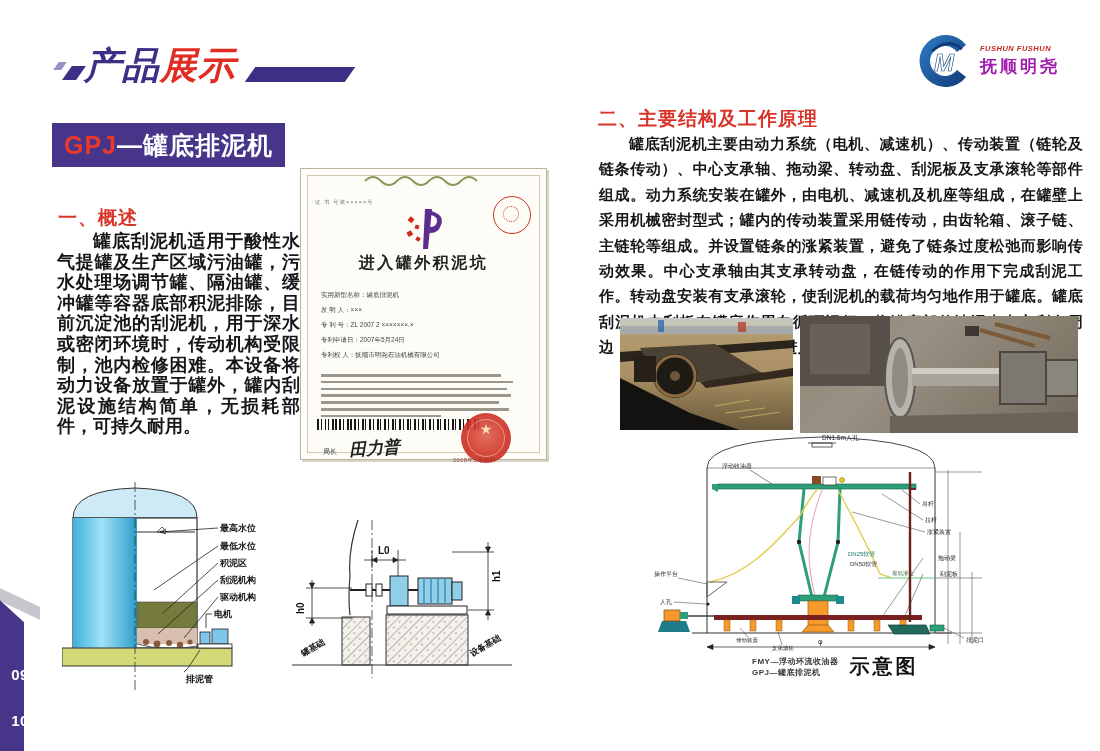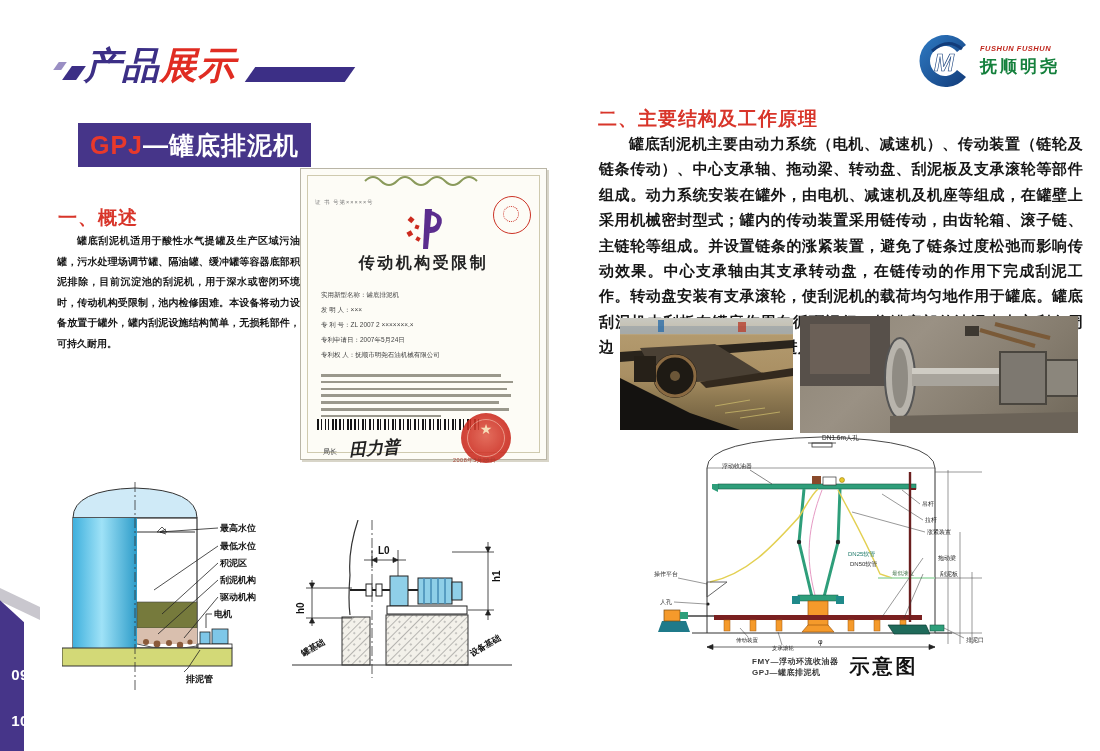--- a/index.html
+++ b/index.html
@@ -11,30 +11,30 @@
   .brand .deco{width:14px;height:14px;background:#3c2f86;transform:skewX(-35deg);margin-right:3px;}
   .brand .deco.small{width:8px;height:8px;background:#9a8fc4;}
   .brand-txt{font-size:37px;font-weight:bold;font-style:italic;letter-spacing:1px;line-height:1;}
   .brand-txt .p1{color:#3c2f86;}
   .brand-txt .p2{color:#e02c22;}
   .brand-bar{width:100px;height:15px;background:#3c2f86;transform:skewX(-35deg);margin-left:14px;margin-bottom:2px;}
   
   .corp{left:912px;top:28px;width:180px;height:66px;display:flex;align-items:center;}
   .corp-txt{margin-left:4px;}
   .corp-en{color:#c0271d;font-style:italic;font-weight:bold;font-size:7.5px;letter-spacing:.5px;}
-  .corp-cn{color:#15803d;font-weight:bold;font-size:17px;letter-spacing:3px;margin-top:2px;}
-  
-  .ptitle{left:78px;top:123px;width:233px;height:44px;background:#463589;display:flex;align-items:center;justify-content:center;}
+  .corp-cn{color:#a21caf;font-weight:bold;font-size:17px;letter-spacing:3px;margin-top:2px;}
+  
+  .ptitle{left:52px;top:123px;width:233px;height:44px;background:#463589;display:flex;align-items:center;justify-content:center;}
   .ptitle span{font-size:25px;font-weight:bold;letter-spacing:1px;}
   .ptitle .code{color:#e8392b;}
   .ptitle .rest{color:#ffffff;}
   
   .sec-h{font-size:19px;font-weight:bold;color:#d8352a;letter-spacing:1px;}
   .body-txt{font-weight:bold;color:#161616;text-align:justify;text-indent:2em;}
-  .left-body{left:57px;top:231px;width:243px;font-size:10px;line-height:20.6px;}
+  .left-body{left:57px;top:231px;width:243px;font-size:18px;line-height:20.6px;}
   .right-body{left:599px;top:131px;width:484px;font-size:15px;line-height:25.4px;letter-spacing:.3px;}
   
   .cert{left:300px;top:168px;width:245px;height:290px;background:#fdfcf6;border:1px solid #b9b5a6;box-shadow:2px 2px 0 #d8d5c8;}
   .cert-inner{position:absolute;left:6px;top:6px;right:6px;bottom:6px;border:1px solid #cfcaaf;}
   .cert-no{position:absolute;left:14px;top:30px;font-size:5.5px;color:#777;letter-spacing:1px;}
   .cert-title{position:absolute;left:0;top:84px;width:100%;text-align:center;font-family:"Liberation Serif","DejaVu Serif",serif;
               font-size:16px;font-weight:bold;color:#222;letter-spacing:2.5px;}
   .cert-fields{position:absolute;left:20px;top:118px;font-size:6.5px;color:#444;line-height:15px;white-space:pre-line;}
   .pseudo{position:absolute;left:20px;top:205px;width:195px;}
   .pl{height:2.6px;background:#9a988c;margin-bottom:4.2px;}
@@ -119,21 +119,21 @@
     <polygon points="24,2 31,2 27,42 22,42" fill="#5b2d8e"></polygon>
     <path d="M30,4 q14,4 10,14 q-3,9 -12,8 l1,-6 q6,0 7,-5 q1,-6 -7,-7 Z" fill="#5b2d8e"></path>
     <g fill="#cc2a1e">
       <rect x="8" y="10" width="5" height="5" transform="rotate(40 10 12)"></rect>
       <rect x="14" y="18" width="4" height="4" transform="rotate(20 16 20)"></rect>
       <rect x="7" y="24" width="5" height="5" transform="rotate(60 9 26)"></rect>
       <rect x="15" y="30" width="4" height="4" transform="rotate(30 17 32)"></rect>
     </g>
   </svg>
   <div class="seal-round"></div>
-  <div class="cert-title">传动机构受限制</div>
+  <div class="cert-title">进入罐外积泥坑</div>
   <div class="cert-fields">实用新型名称：罐底排泥机
 发 明 人：×××
 专 利 号：ZL 2007 2 ×××××××.×
 专利申请日：2007年5月24日
 专利权 人：抚顺市明尧石油机械有限公司</div>
   <div class="pseudo">
     <div class="pl" style="width:180px;"></div>
       <div class="pl" style="width:192px;"></div>
     <div class="pl" style="width:186px;"></div>
       <div class="pl" style="width:190px;"></div>

